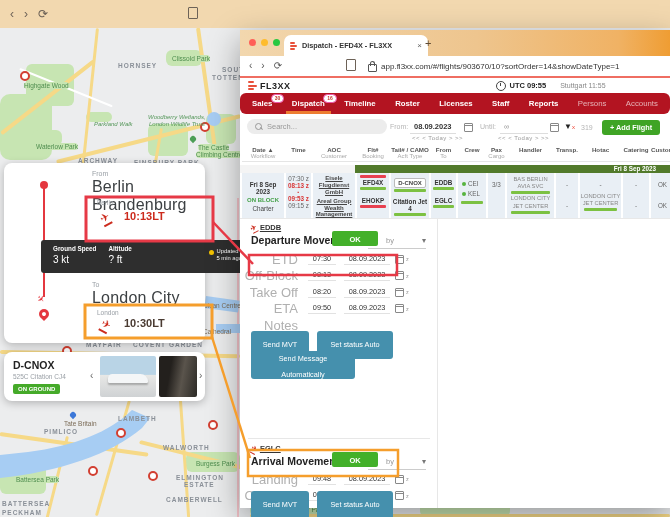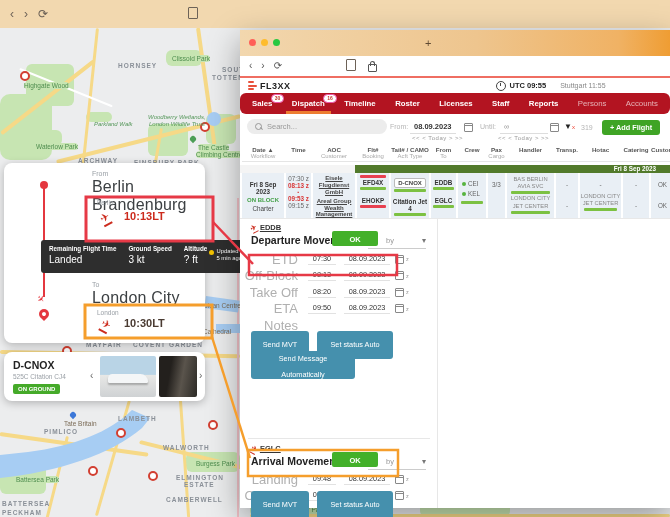--- a/index.html
+++ b/index.html
@@ -261,24 +261,20 @@
     <span class="mvt-ic dep" style="position:absolute;left:97px;top:49px;">✈</span>
     <span class="mvt-time" id="dep-time" style="position:absolute;left:120px;top:47px;">10:13LT</span>
     <div style="position:absolute;left:88px;top:118px;" class="lbl-sm">To</div>
     <div style="position:absolute;left:88px;top:126px;" class="airport">London City</div>
     <div style="position:absolute;left:93px;top:146px;" class="city-sm">London</div>
     <span class="mvt-ic arr" style="position:absolute;left:97px;top:156px;">✈</span>
     <span class="mvt-time" id="arr-time" style="position:absolute;left:120px;top:154px;">10:30LT</span>
   </div>
 
   <div id="stats-bar">
-    <div class="stat">
-      <div class="sl">Remaining Flight Time</div>
-      <div class="sv">Landed</div>
-    </div>
     <div class="stat" style="padding-left:12px;">
       <div class="sl">Ground Speed</div>
       <div class="sv">3 kt</div>
     </div>
     <div class="stat" style="padding-left:12px;">
       <div class="sl">Altitude</div>
       <div class="sv">? ft</div>
     </div>
     <div id="updated">
       <span class="ydot"></span>
@@ -296,29 +292,39 @@
     <div class="photo" id="photo1"></div>
     <div class="photo" id="photo2"></div>
     <span class="car-arrow" style="left:195px;">›</span>
   </div>
 
   <div id="window">
     <div id="tabbar">
       <span class="tl" style="left:9px;background:#ff5f57;"></span>
       <span class="tl" style="left:21px;background:#febc2e;"></span>
       <span class="tl" style="left:33px;background:#28c840;"></span>
+      <div id="tab">
+        <span class="mini-logo">
+          <i style="left:0;top:0;width:5px;"></i>
+            <i style="left:0;top:3px;width:7px;"></i>
+            <i style="left:0;top:6px;width:5px;"></i>
+        </span>
+        <span id="tab-title">Dispatch - EFD4X - FL3XX</span>
+        <span id="tab-close">×</span>
+      </div>
       <span id="newtab">+</span>
     </div>
     <div id="urlrow">
       <span class="chrome-ic">‹</span>
       <span class="chrome-ic">›</span>
       <span class="chrome-ic">⟳</span>
       <span id="inner-bookmark"><span class="bm"></span></span>
       <span id="inner-url">
         <span class="lock"></span>
+        <span>app.fl3xx.com/#/flights/903670/10?sortOrder=14&amp;showDateType=1</span>
       </span>
     </div>
     <div id="appheader">
       <span id="fl3xx-logo">
         <span class="logo-mark">
           <i style="left:0;top:0;width:6px;"></i>
             <i style="left:0;top:3.5px;width:9px;"></i>
             <i style="left:0;top:7px;width:6px;"></i>
         </span>
         <span id="logo-text">FL3XX</span>

